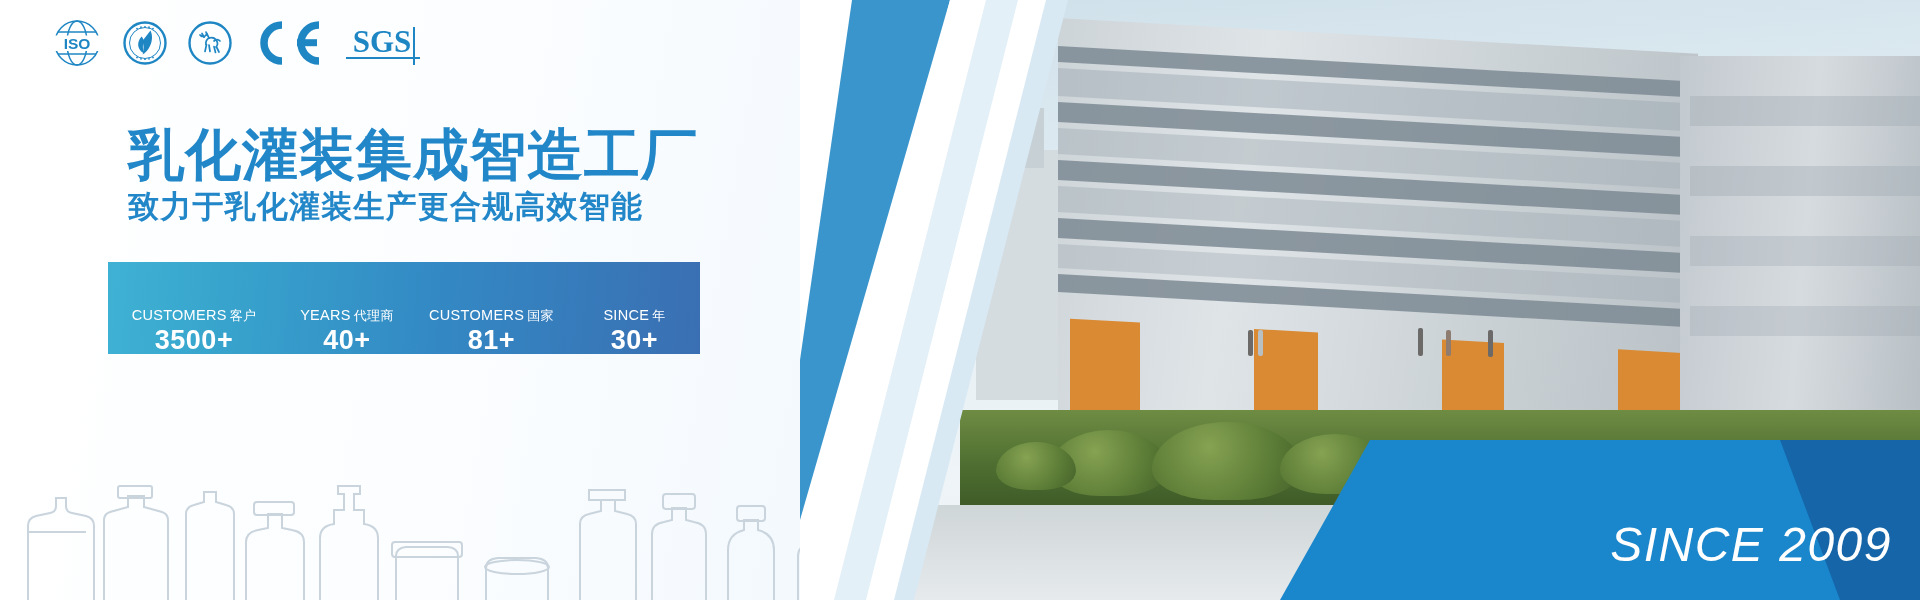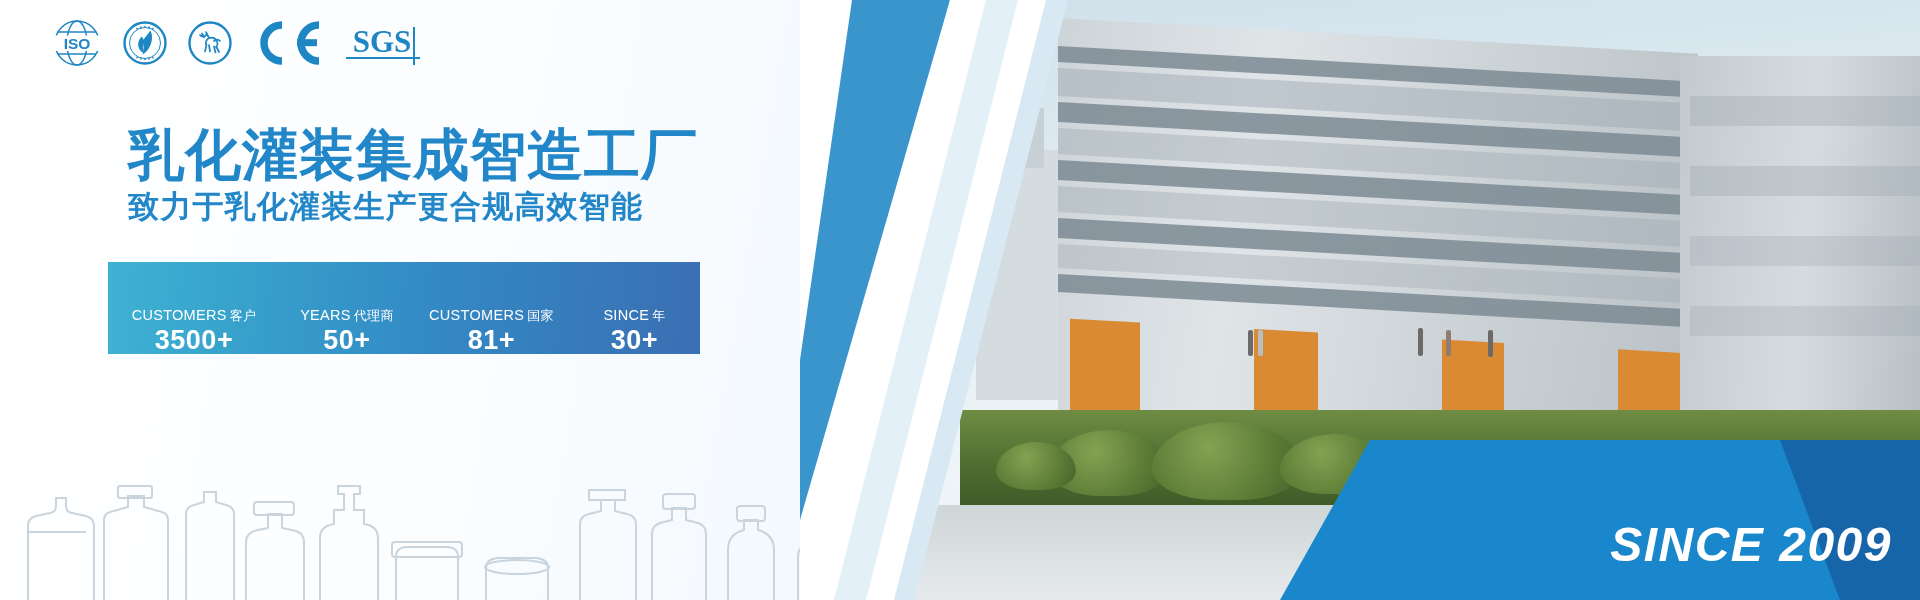--- a/index.html
+++ b/index.html
@@ -64,21 +64,21 @@
     background:radial-gradient(circle at 38% 32%,#86a252 0%,#5b7c36 60%,#43602a 100%);}
   .person{position:absolute;width:5px;border-radius:2px;background:#6c6a68;}
   .ground{position:absolute;left:0;bottom:0;width:100%;height:95px;
     background:linear-gradient(180deg,#cfd6d8 0%,#e6eaec 100%);}
 
   
   #chevrons{position:absolute;left:0;top:0;width:420px;height:600px;}
   
   #since-badge{position:absolute;right:0;bottom:0;width:640px;height:160px;overflow:hidden;}
   #since-text{position:absolute;right:28px;bottom:28px;
-    color:#ffffff;font-size:48px;font-style:italic;font-weight:700;letter-spacing:1.5px;
+    color:#ffffff;font-size:48px;font-style:italic;font-weight:400;letter-spacing:1.5px;
     white-space:nowrap;}
 </style>
 </head>
 <body>
 
 <div id="banner">
 
   <div id="left-panel">
 
     <div id="cert-row">
@@ -156,21 +156,21 @@
       <div class="stat s1">
         <div class="stat-label">
           <span>CUSTOMERS</span><span class="cn">客户</span>
         </div>
         <div class="stat-value">3500+</div>
       </div>
       <div class="stat s2">
         <div class="stat-label">
           <span>YEARS</span><span class="cn">代理商</span>
         </div>
-        <div class="stat-value">50+</div>
+        <div class="stat-value">40+</div>
       </div>
       <div class="stat s3">
         <div class="stat-label">
           <span>CUSTOMERS</span><span class="cn">国家</span>
         </div>
         <div class="stat-value">81+</div>
       </div>
       <div class="stat s4">
         <div class="stat-label">
           <span>SINCE</span><span class="cn">年</span>

